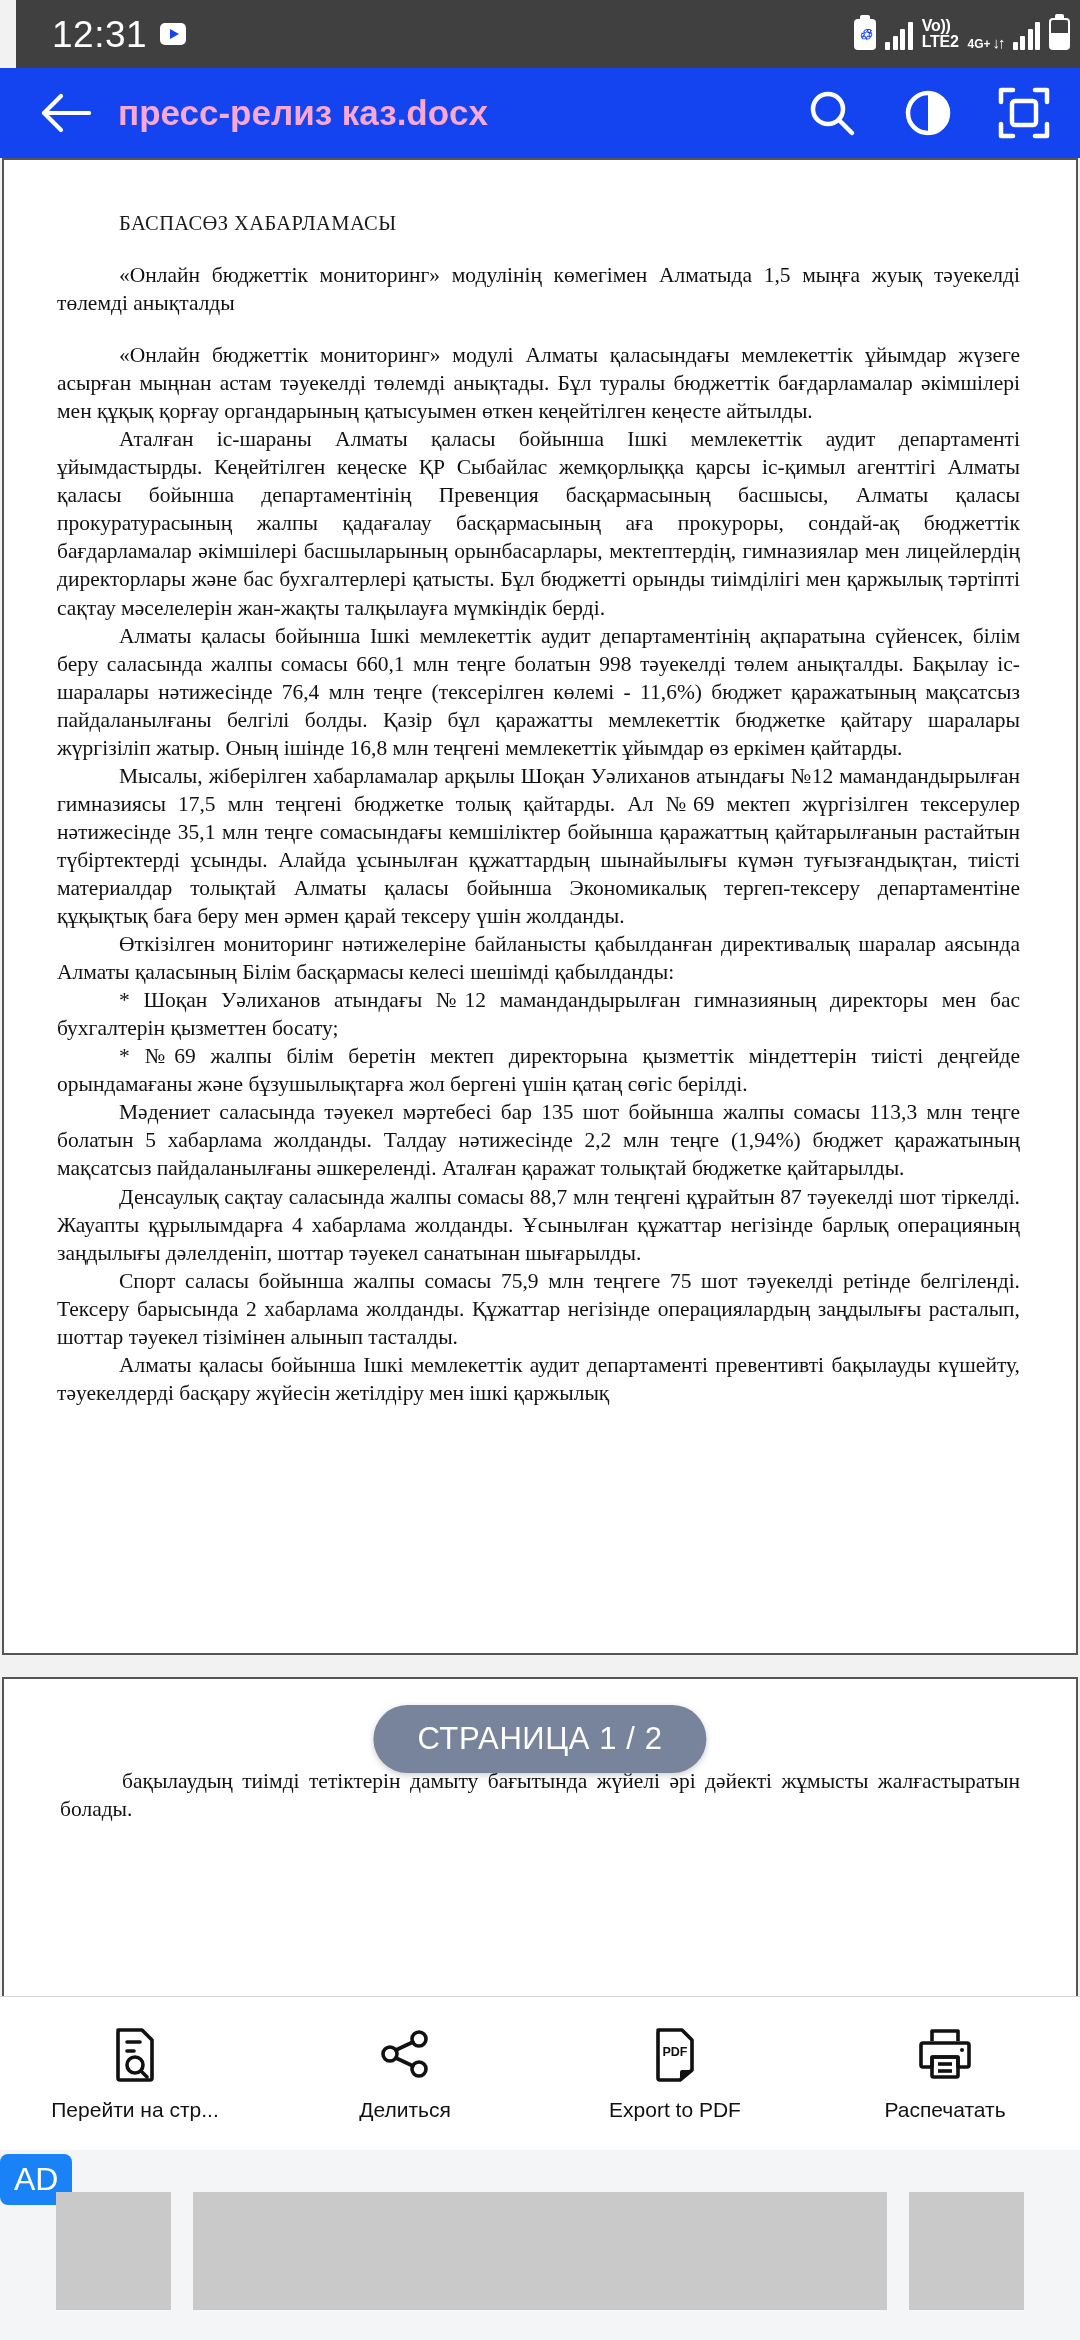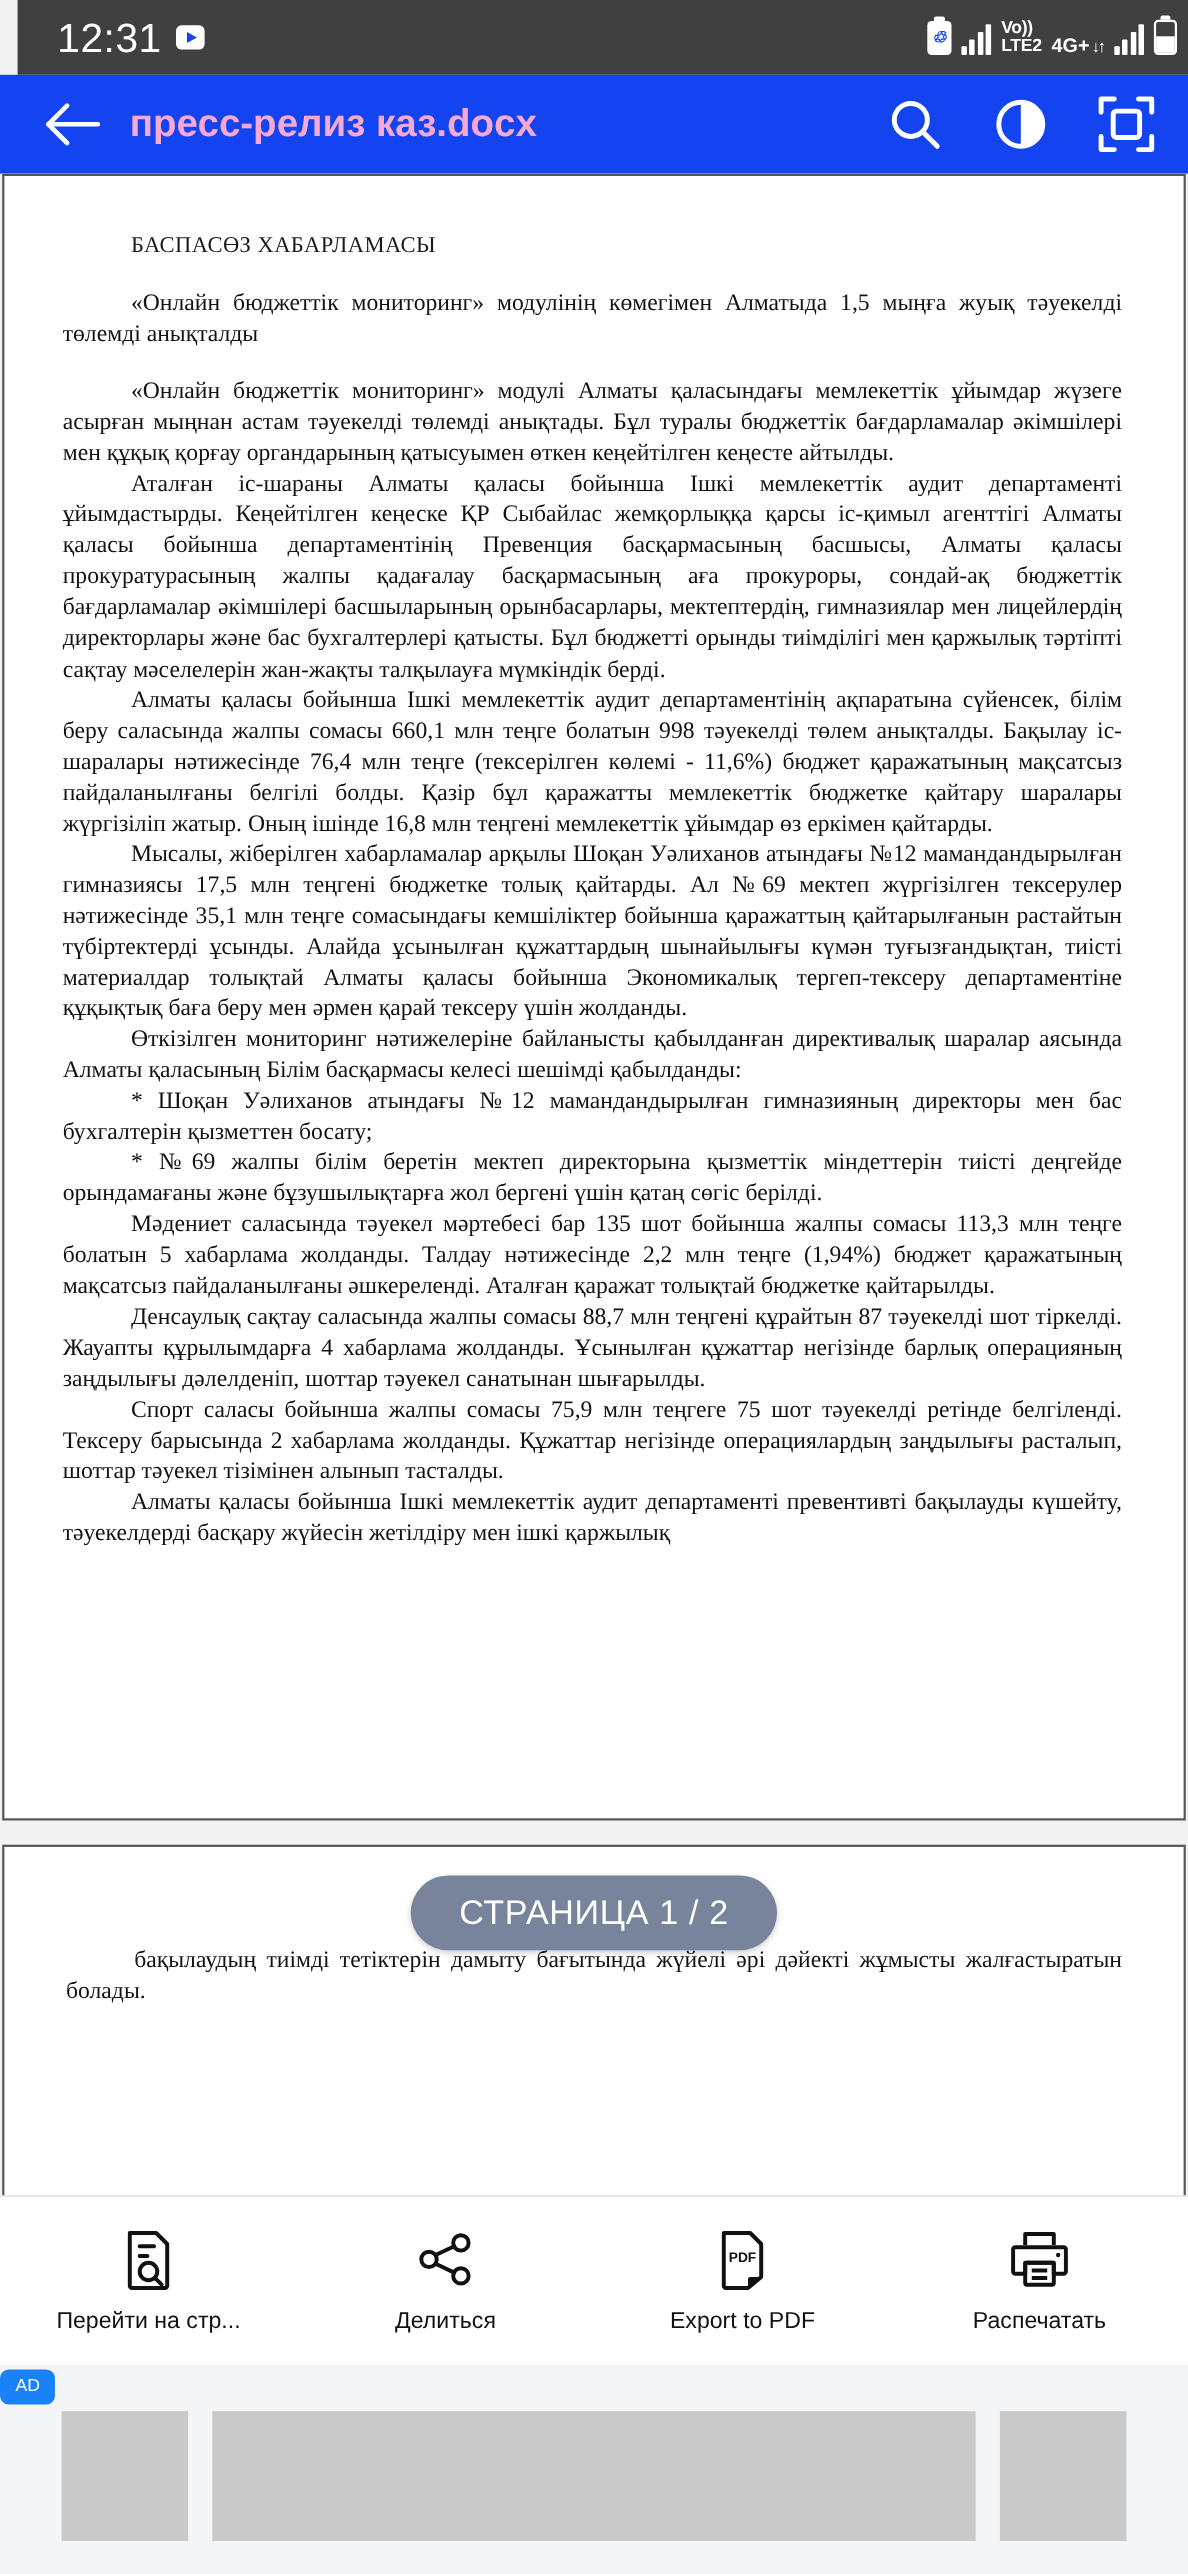--- a/index.html
+++ b/index.html
@@ -35,21 +35,21 @@
   .bars span:nth-child(2){ height:14px; }
   .bars span:nth-child(3){ height:21px; }
   .bars span:nth-child(4){ height:28px; }
   .volte{
     display:flex;flex-direction:column;align-items:flex-start;
     line-height:1.0; font-size:16px; font-weight:700; letter-spacing:-.3px;
   }
   .net4g{
     display:flex; align-items:flex-end; gap:2px;
   }
-  .net4g .lbl{ font-size:18px; font-weight:700; line-height:1; }
+  .net4g .lbl{ font-size:12px; font-weight:700; line-height:1; }
   .net4g .arrows{ font-size:15px; line-height:1; letter-spacing:-2px; font-weight:700;}
   .battsaver{
     width:22px;height:31px;background:#fff;border-radius:4px;position:relative;
     display:flex;align-items:center;justify-content:center;
   }
   .battsaver::before{
     content:"";position:absolute;top:-4px;left:6px;width:10px;height:4px;
     background:#fff;border-radius:2px 2px 0 0;
   }
   .battsaver i{ color:#1344f0; font-size:15px; line-height:1; font-weight:700; }
@@ -126,21 +126,21 @@
   .bb-ico{ height:58px; display:flex; align-items:center; justify-content:center; }
   .bb-lbl{ font-size:21px; white-space:nowrap;text-align:right; }
 
   
   .adzone{
     position:absolute; top:2150px; left:0; width:1080px; height:190px;
     background:#f4f5f7;
   }
   .ad-badge{
     position:absolute; top:4px; left:0;
-    background:#1a82f7; color:#fff; font-size:16px; font-weight:400;
+    background:#1a82f7; color:#fff; font-size:32px; font-weight:400;
     padding:7px 14px; border-radius:8px;
   }
   .ad-blocks{
     position:absolute; top:42px; left:56px; right:56px; height:118px;
     display:flex; gap:22px;
   }
   .ad-b1{ width:115px; background:#c9c9c9; }
   .ad-b2{ flex:1; background:#c9c9c9; }
   .ad-b3{ width:115px; background:#c9c9c9; }
 </style>

